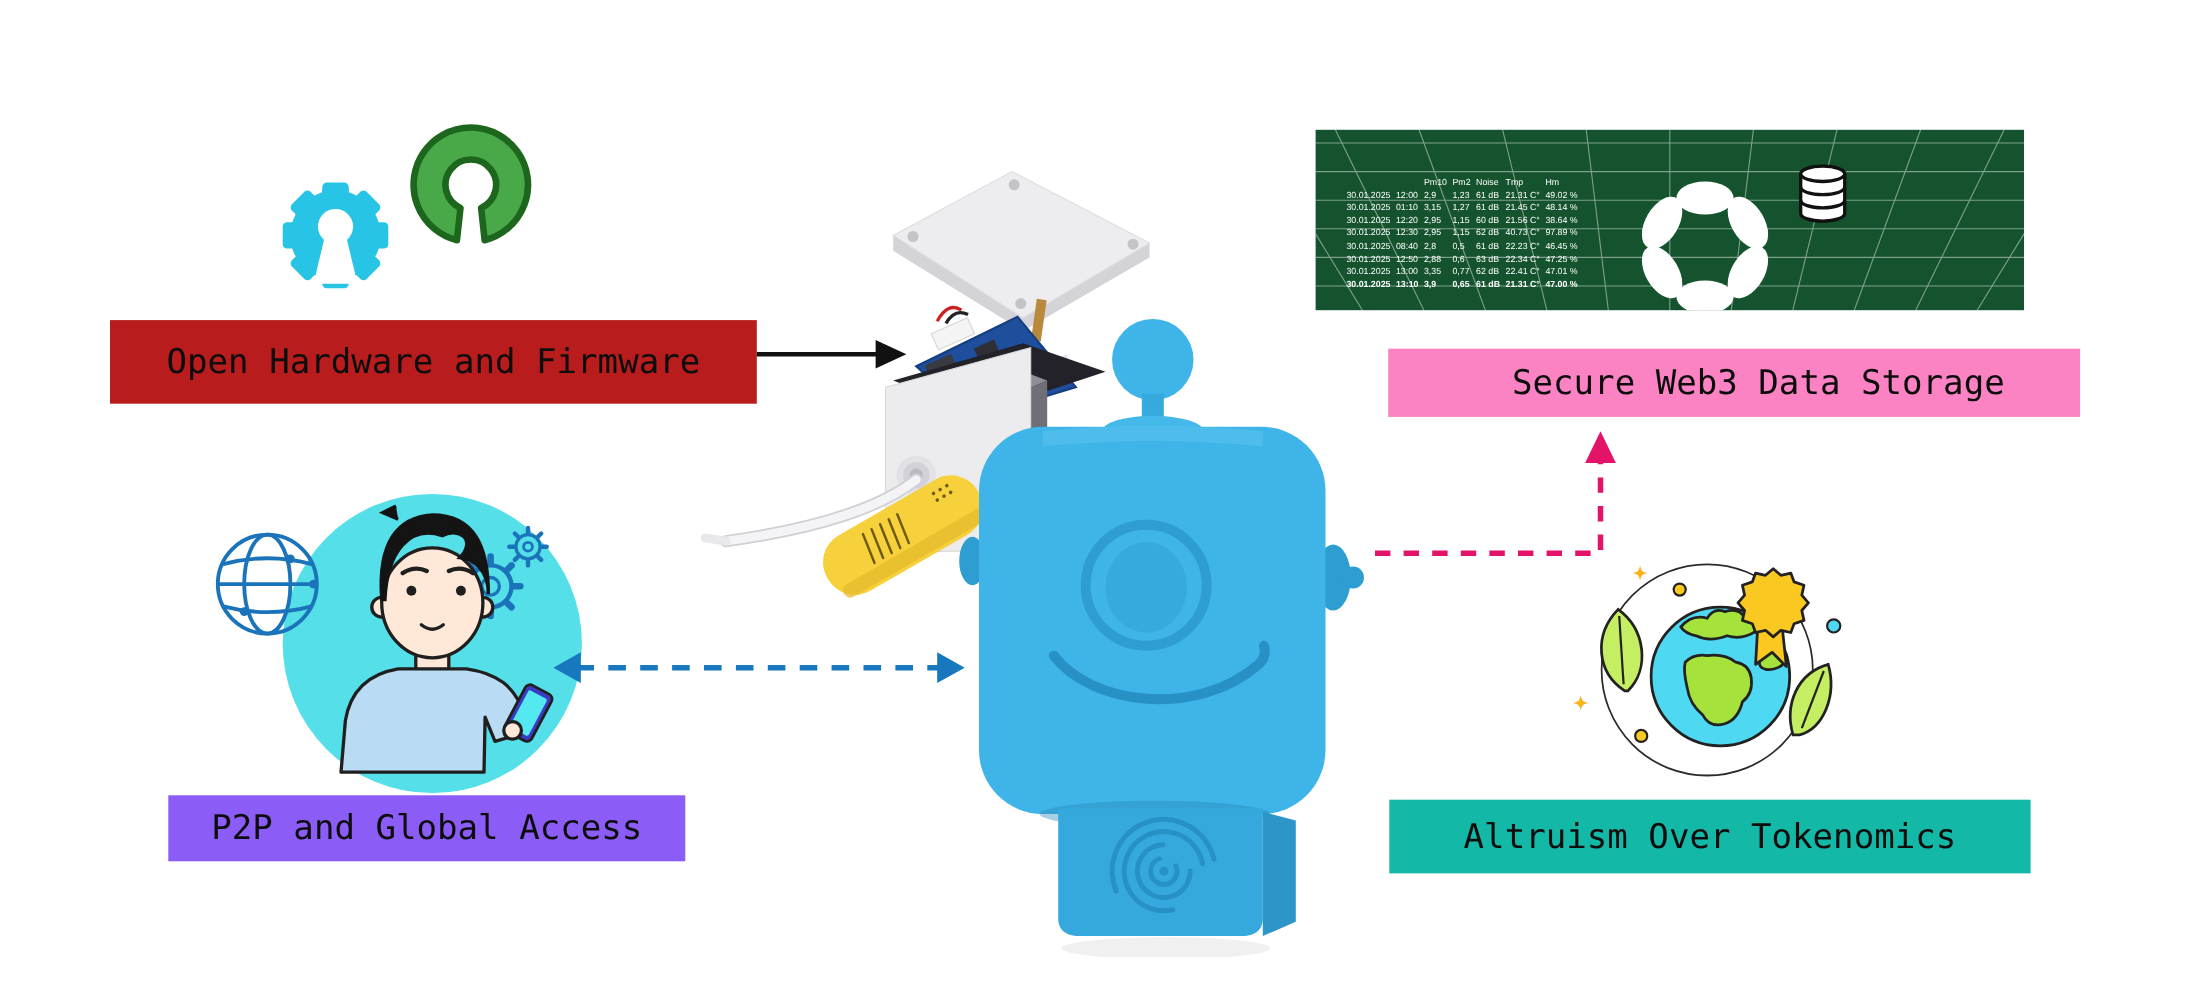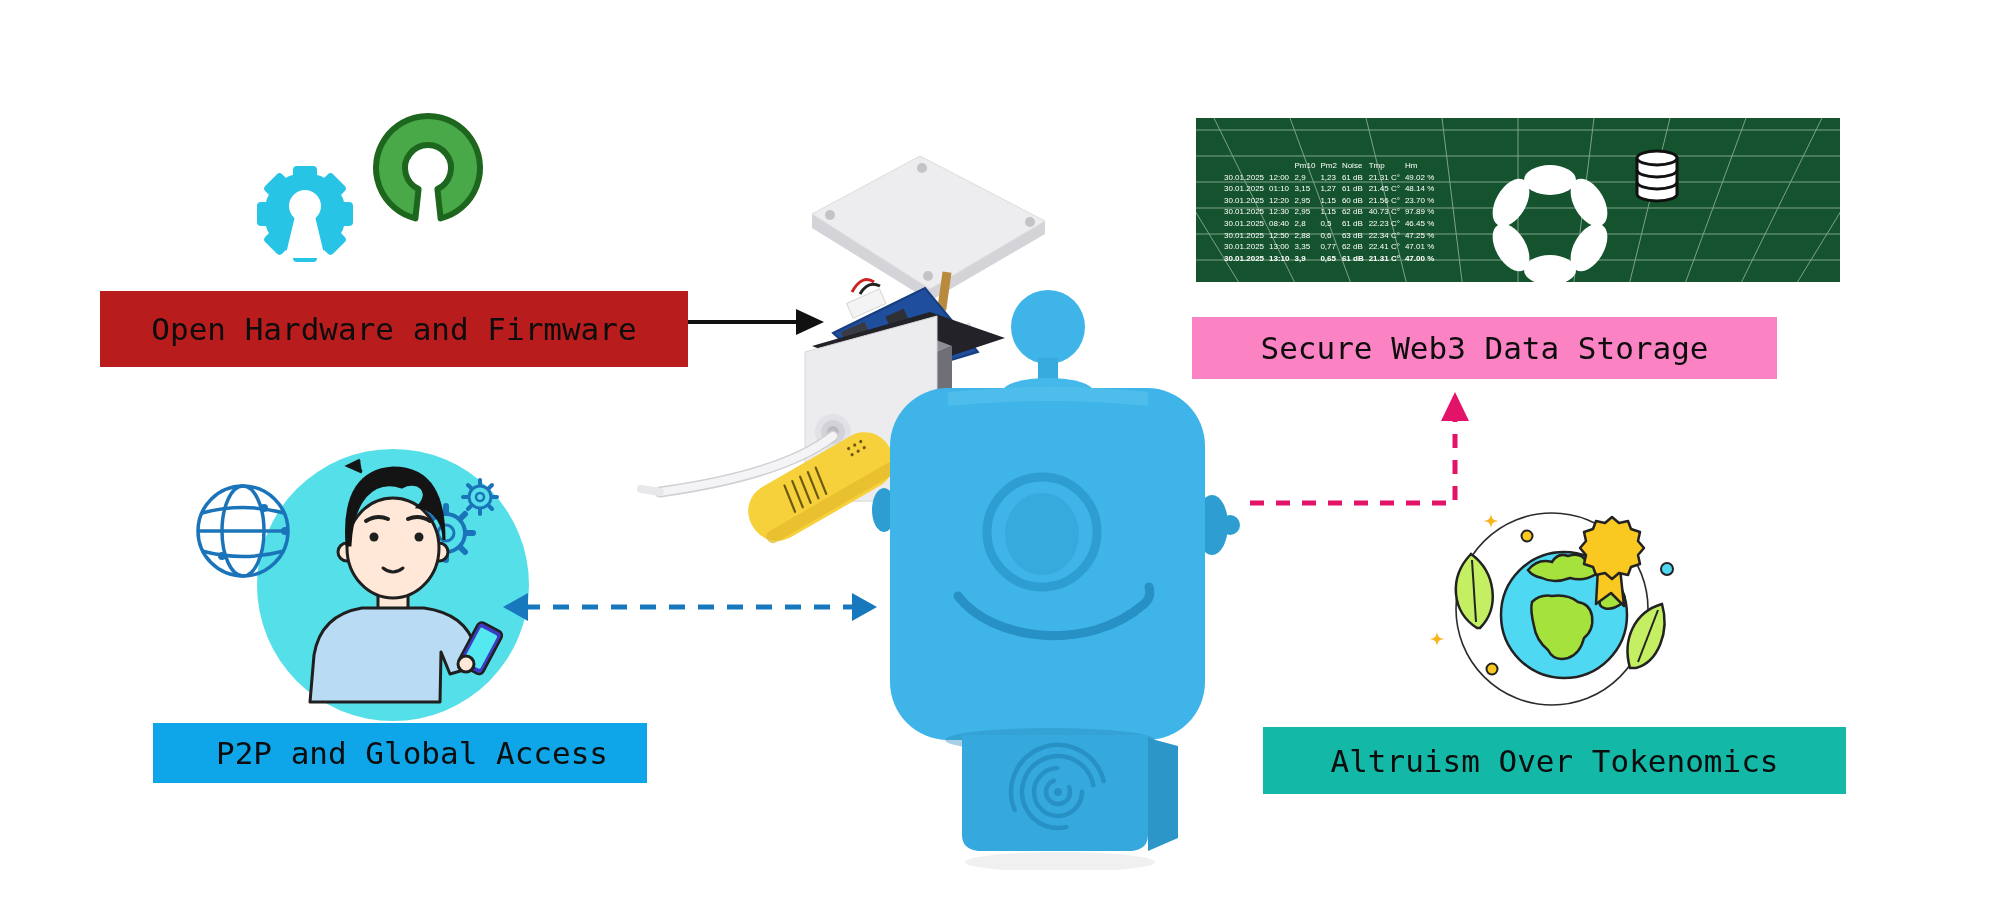--- a/index.html
+++ b/index.html
@@ -7,22 +7,22 @@
     width:2000px;height:900px;background:#ffffff;position:relative;overflow:hidden;
     font-family:"Liberation Sans",sans-serif;
   }
   .abs{position:absolute;}
   .label{
     position:absolute;display:flex;align-items:center;justify-content:center;
     font-family:"DejaVu Sans Mono",monospace;font-size:31px;font-weight:500;
     color:#0d0d0d;white-space:nowrap;
   }
   #label-openhw{left:100px;top:291px;width:588px;height:76px;background:#b91c1c;}
-  #label-storage{left:1192px;top:317px;width:585px;height:62px;background:#fb82c3;}
-  #label-p2p{left:153px;top:723px;width:470px;height:60px;background:#0ea5e9;padding-left:24px;}
+  #label-storage{left:1262px;top:317px;width:585px;height:62px;background:#fb82c3;padding-left:44px;}
+  #label-p2p{left:153px;top:723px;width:470px;height:60px;background:#8b5cf6;}
   #label-altruism{left:1263px;top:727px;width:583px;height:67px;background:#14b8a6;}
 
   #pink-panel{left:1196px;top:118px;width:644px;height:164px;background:#14532d;position:absolute;overflow:hidden;}
   #pink-panel svg.grid{position:absolute;left:0;top:0;}
   #sensor-table{
     position:absolute;left:28px;top:42px;border-collapse:collapse;
     color:#ffffff;font-size:8px;line-height:11.6px;
   }
   #sensor-table th,#sensor-table td{
     padding:0 5px 0 0;text-align:left;font-weight:400;height:11.6px;white-space:nowrap;
@@ -261,21 +261,21 @@
             <td>21.45 C°</td>
             <td>48.14 %</td>
           </tr>
           <tr>
             <td>30.01.2025</td>
             <td>12:20</td>
             <td>2,95</td>
             <td>1,15</td>
             <td>60 dB</td>
             <td>21.56 C°</td>
-            <td>23.70 %</td>
+            <td>38.64 %</td>
           </tr>
           <tr>
             <td>30.01.2025</td>
             <td>12:30</td>
             <td>2,95</td>
             <td>1,15</td>
             <td>62 dB</td>
             <td>40.73 C°</td>
             <td>97.89 %</td>
           </tr>

